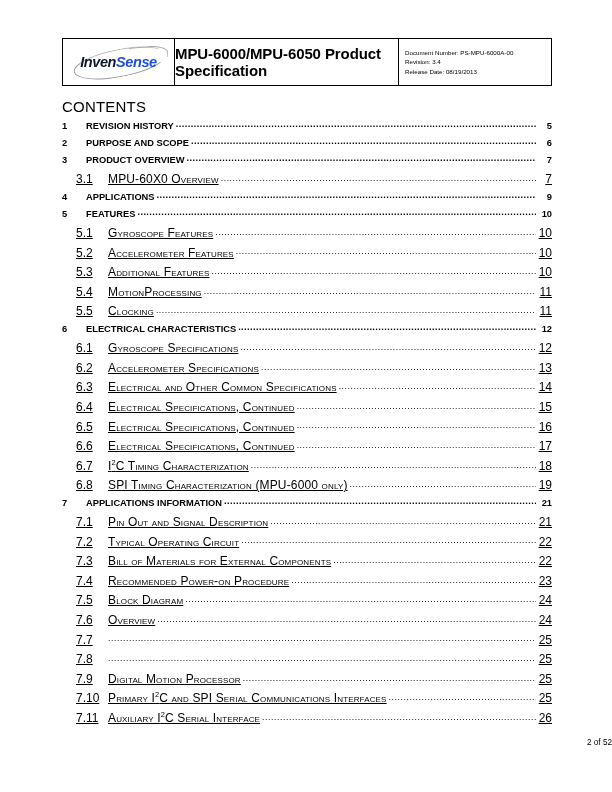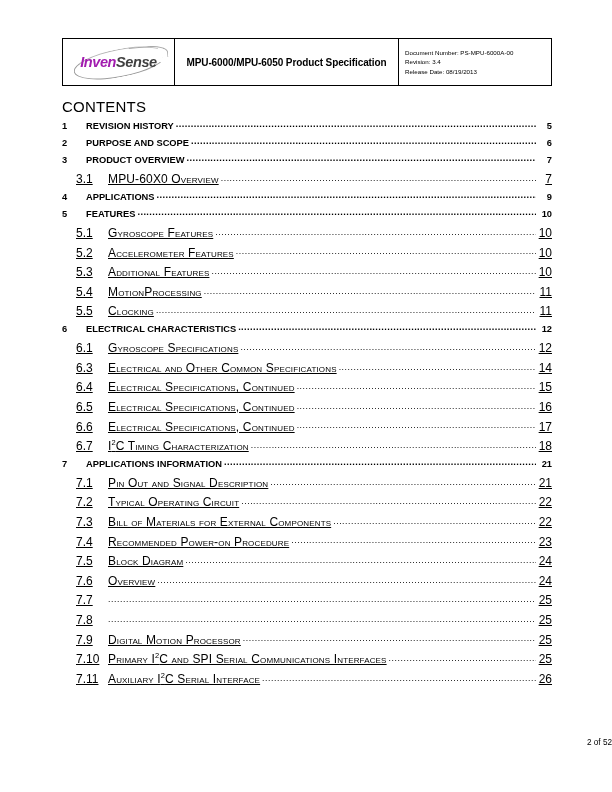--- a/index.html
+++ b/index.html
@@ -44,24 +44,24 @@
   .hdr-logo {
     width: 112px;
     border-right: 1.4px solid #000;
     justify-content: center;
     position: relative;
   }
   .hdr-title {
     flex: 1;
     border-right: 1.4px solid #000;
     justify-content: center;
-    font-size: 10px;
+    font-size: 15px;
     font-weight: bold;
     letter-spacing: -0.1px;
-    text-align: center;
+    text-align: left;
   }
   .hdr-meta {
     width: 152px;
     padding: 4px 0 4px 6px;
     flex-direction: column;
     justify-content: center;
     align-items: flex-start;
     font-size: 6.2px;
     line-height: 9.6px;
     font-family: "Liberation Sans", sans-serif;
@@ -80,22 +80,22 @@
   .logo-text {
     position: relative;
     z-index: 2;
     font-family: "Liberation Sans", sans-serif;
     font-weight: bold;
     font-style: italic;
     font-size: 14.5px;
     letter-spacing: -0.4px;
     white-space: nowrap;
   }
-  .logo-inven { color: #a21caf; }
-  .logo-sense { color: #404040; }
+  .logo-inven { color: #0f172a; }
+  .logo-sense { color: #1d4ed8; }
   .logo-swoosh {
     position: absolute;
     z-index: 1;
     left: 6px;
     top: 4px;
     width: 92px;
     height: 26px;
     border: 1.3px solid #9a9a9a;
     border-radius: 50%;
     transform: rotate(-11deg);
@@ -303,20 +303,26 @@
         <span class="toc-dots"></span>
         <span class="toc-page">12</span>
       </div>
       <div class="toc-row toc-l2">
         <span class="toc-num">6.1</span>
         <span class="toc-label">Gyroscope Specifications</span>
         <span class="toc-dots"></span>
         <span class="toc-page">12</span>
       </div>
       <div class="toc-row toc-l2">
+        <span class="toc-num">6.2</span>
+        <span class="toc-label">Accelerometer Specifications</span>
+        <span class="toc-dots"></span>
+        <span class="toc-page">13</span>
+      </div>
+      <div class="toc-row toc-l2">
         <span class="toc-num">6.3</span>
         <span class="toc-label">Electrical and Other Common Specifications</span>
         <span class="toc-dots"></span>
         <span class="toc-page">14</span>
       </div>
       <div class="toc-row toc-l2">
         <span class="toc-num">6.4</span>
         <span class="toc-label">Electrical Specifications, Continued</span>
         <span class="toc-dots"></span>
         <span class="toc-page">15</span>
@@ -331,20 +337,26 @@
         <span class="toc-num">6.6</span>
         <span class="toc-label">Electrical Specifications, Continued</span>
         <span class="toc-dots"></span>
         <span class="toc-page">17</span>
       </div>
       <div class="toc-row toc-l2">
         <span class="toc-num">6.7</span>
         <span class="toc-label">I<sup>2</sup>C Timing Characterization</span>
         <span class="toc-dots"></span>
         <span class="toc-page">18</span>
+      </div>
+      <div class="toc-row toc-l2">
+        <span class="toc-num">6.8</span>
+        <span class="toc-label">SPI Timing Characterization (MPU-6000 only)</span>
+        <span class="toc-dots"></span>
+        <span class="toc-page">19</span>
       </div>
       <div class="toc-row toc-l1">
         <span class="toc-num">7</span>
         <span class="toc-label">APPLICATIONS INFORMATION</span>
         <span class="toc-dots"></span>
         <span class="toc-page">21</span>
       </div>
       <div class="toc-row toc-l2">
         <span class="toc-num">7.1</span>
         <span class="toc-label">Pin Out and Signal Description</span>

